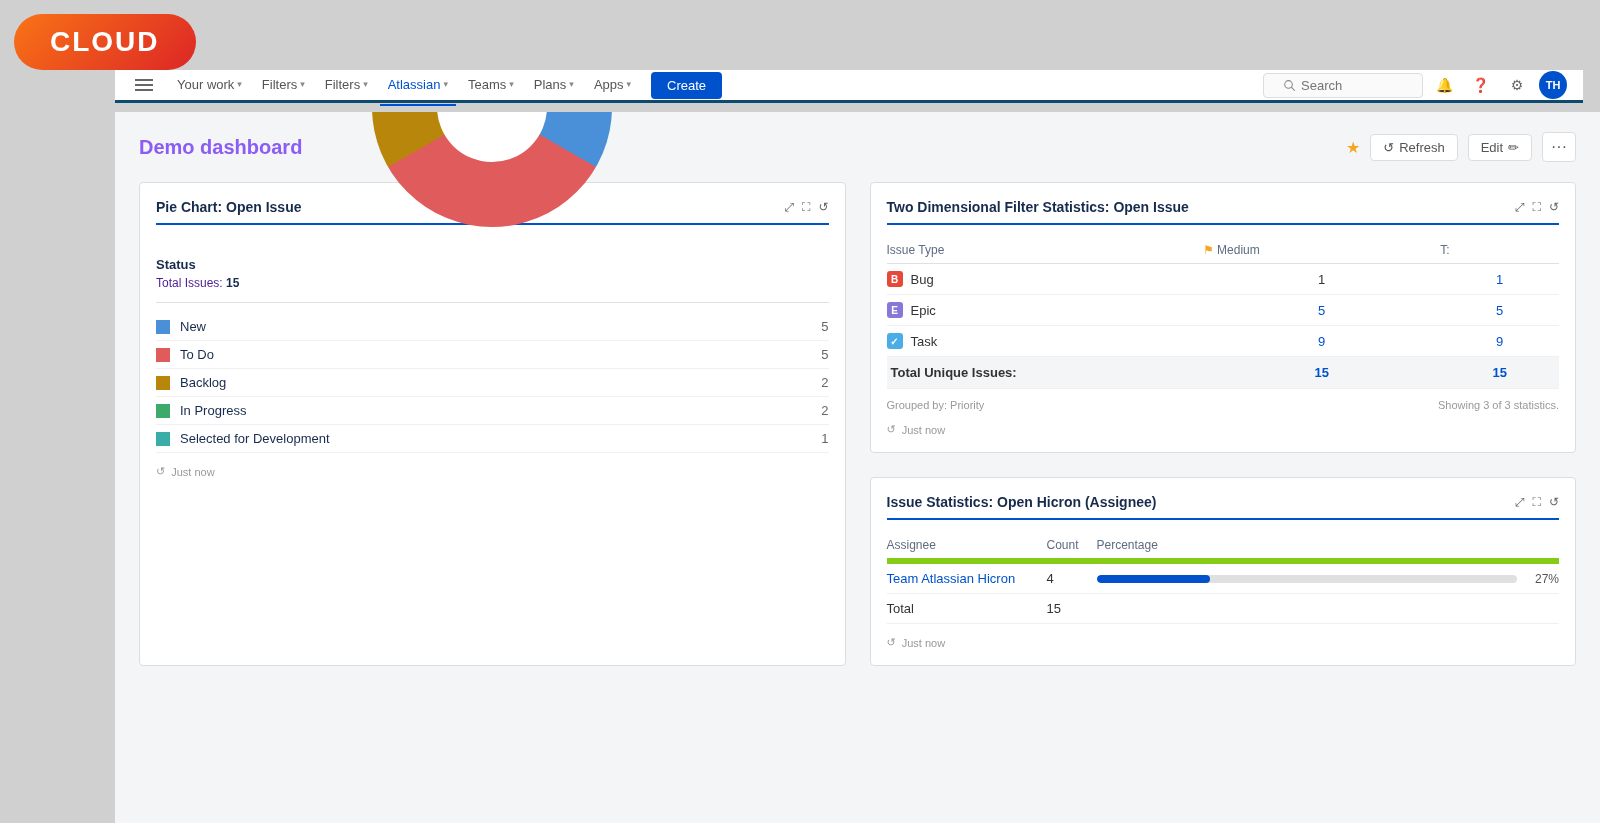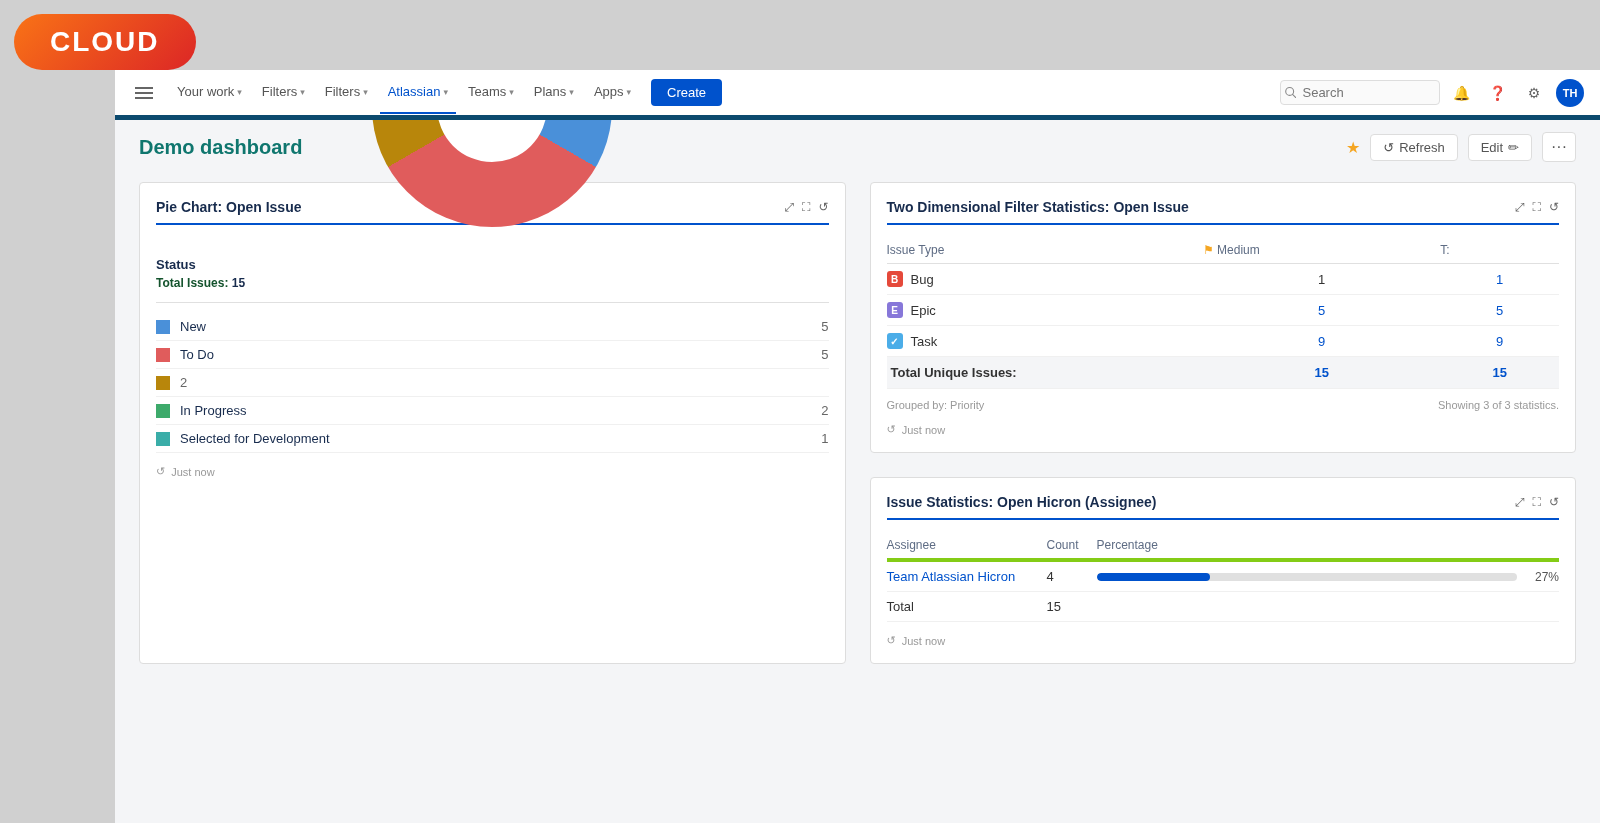--- a/index.html
+++ b/index.html
@@ -26,24 +26,24 @@
       border-radius: 40px;
       letter-spacing: 2px;
       z-index: 100;
     }
 
     
     .navbar {
       position: absolute;
       top: 70px;
       left: 115px;
-      right: 0;
-      height: 50px;
+      right: 17px;
+      height: 33px;
       background: white;
-      border-bottom: 5px solid #0c4a6e;
+      border-bottom: 3px solid #0c4a6e;
       display: flex;
       align-items: center;
       padding: 0 16px;
       gap: 4px;
       z-index: 10;
     }
 
     .nav-hamburger {
       display: flex;
       flex-direction: column;
@@ -97,21 +97,21 @@
       display: flex;
       align-items: center;
       gap: 8px;
     }
 
     .search-box {
       display: flex;
       align-items: center;
       border: 1px solid #ddd;
       border-radius: 4px;
-      padding: 4px 4px;
+      padding: 4px 20px;
       gap: 6px;
       background: #fafafa;
       width: 160px;
     }
     .search-box input {
       border: none;
       background: transparent;
       outline: none;
       font-size: 13px;
       color: #555;
@@ -159,21 +159,21 @@
     .page-header {
       display: flex;
       align-items: center;
       justify-content: space-between;
       margin-bottom: 20px;
     }
 
     .page-title {
       font-size: 20px;
       font-weight: 600;
-      color: #0f766e;
+      color: #8b5cf6;
     }
 
     .page-actions {
       display: flex;
       align-items: center;
       gap: 10px;
     }
 
     .star-icon { color: #f5a623; font-size: 16px; cursor: pointer; }
 
@@ -266,22 +266,22 @@
       margin-bottom: 4px;
       color: #172b4d;
     }
 
     .legend-subtitle {
       font-size: 12px;
       color: #666;
       margin-bottom: 12px;
     }
     .legend-subtitle span {
-      font-weight: 700;
-      color: #14532d;
+      font-weight: 400;
+      color: #4c1d95;
     }
 
     .legend-divider {
       border: none;
       border-top: 1px solid #e0e0e0;
       margin-bottom: 10px;
     }
 
     .legend-item {
       display: flex;
@@ -376,21 +376,21 @@
       width: 100%;
       border-collapse: collapse;
     }
 
     .assignee-table th {
       text-align: left;
       font-size: 12px;
       color: #5e6c84;
       font-weight: 500;
       padding: 6px 0;
-      border-bottom: 4px solid #84cc16;
+      border-bottom: 6px solid #84cc16;
     }
 
     .assignee-table td {
       padding: 7px 0;
       font-size: 13px;
       border-bottom: 1px solid #f0f0f0;
       vertical-align: middle;
     }
 
     .assignee-link {
@@ -552,20 +552,21 @@
           <span class="legend-label">New</span>
           <span class="legend-count">5</span>
         </div>
         <div class="legend-item">
           <div class="legend-color" style="background:#E05C5C;"></div>
           <span class="legend-label">To Do</span>
           <span class="legend-count">5</span>
         </div>
         <div class="legend-item">
           <div class="legend-color" style="background:#B8860B;"></div>
+          <span class="legend-label">Backlog</span>
           <span class="legend-count">2</span>
         </div>
         <div class="legend-item">
           <div class="legend-color" style="background:#3DAA6B;"></div>
           <span class="legend-label">In Progress</span>
           <span class="legend-count">2</span>
         </div>
         <div class="legend-item">
           <div class="legend-color" style="background:#3AADA8;"></div>
           <span class="legend-label">Selected for Development</span>

